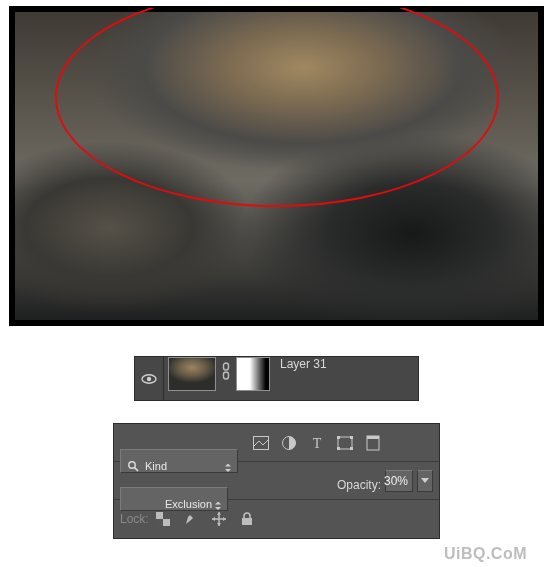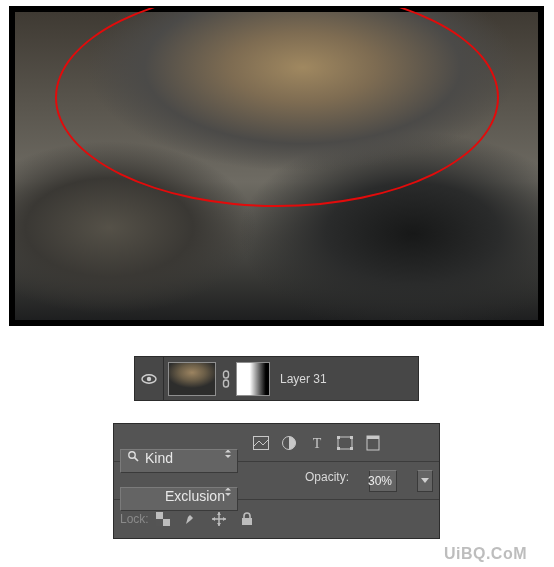--- a/index.html
+++ b/index.html
@@ -46,21 +46,21 @@
   
   .layer-row {
     position: absolute;
     left: 134px;
     top: 356px;
     width: 285px;
     height: 45px;
     background: #474747;
     border: 1px solid #2c2c2c;
     display: flex;
-    align-items: center;
+    align-items: flex-start;
     box-sizing: border-box;
     color: #d9d9d9;
     font-size: 12px;
   }
   .layer-row .eye {
     width: 28px;
     height: 100%;
     display: flex;
     align-items: center;
     justify-content: center;
@@ -121,61 +121,61 @@
   .opts-row:last-child { border-bottom: none; }
 
   .dropdown {
     height: 24px;
     background: #646464;
     border: 1px solid #3a3a3a;
     border-top-color: #7b7b7b;
     border-left-color: #7b7b7b;
     box-sizing: border-box;
     display: flex;
-    align-items: flex-start;
+    align-items: flex-end;
     padding: 0 6px;
     color: #e8e8e8;
-    font-size: 14px;
+    font-size: 11px;
     margin-top: 36px;
   }
   .dropdown .dd-arrow {
     margin-left: auto;
     display: flex;
     flex-direction: column;
     gap: 2px;
   }
   .dd-arrow span {
     width: 6px;
     height: 3px;
     background: #d0d0d0;
     clip-path: polygon(50% 0, 100% 100%, 0 100%);
   }
   .dd-arrow span.dn { transform: rotate(180deg); }
 
   .kind-dd { width: 118px; }
-  .blend-dd { width: 118px; padding-left: 44px; }
+  .blend-dd { width: 108px; padding-left: 44px; }
 
   .filter-icons {
     display: flex;
     gap: 10px;
     margin-left: 14px;
   }
   .ficon {
     width: 18px;
     height: 18px;
     display: flex;
     align-items: center;
     justify-content: center;
   }
 
   .opacity-group, .fill-group {
     margin-left: auto;
     display: flex;
-    align-items: flex-start;
-    gap: 20px;
+    align-items: flex-end;
+    gap: 4px;
   }
   .lbl { color: #d9d9d9; }
   .disabled { color: #8a8a8a; }
   .valbox {
     height: 22px;
     width: 28px;
     background: #646464;
     border: 1px solid #3a3a3a;
     border-top-color: #7b7b7b;
     box-sizing: border-box;

